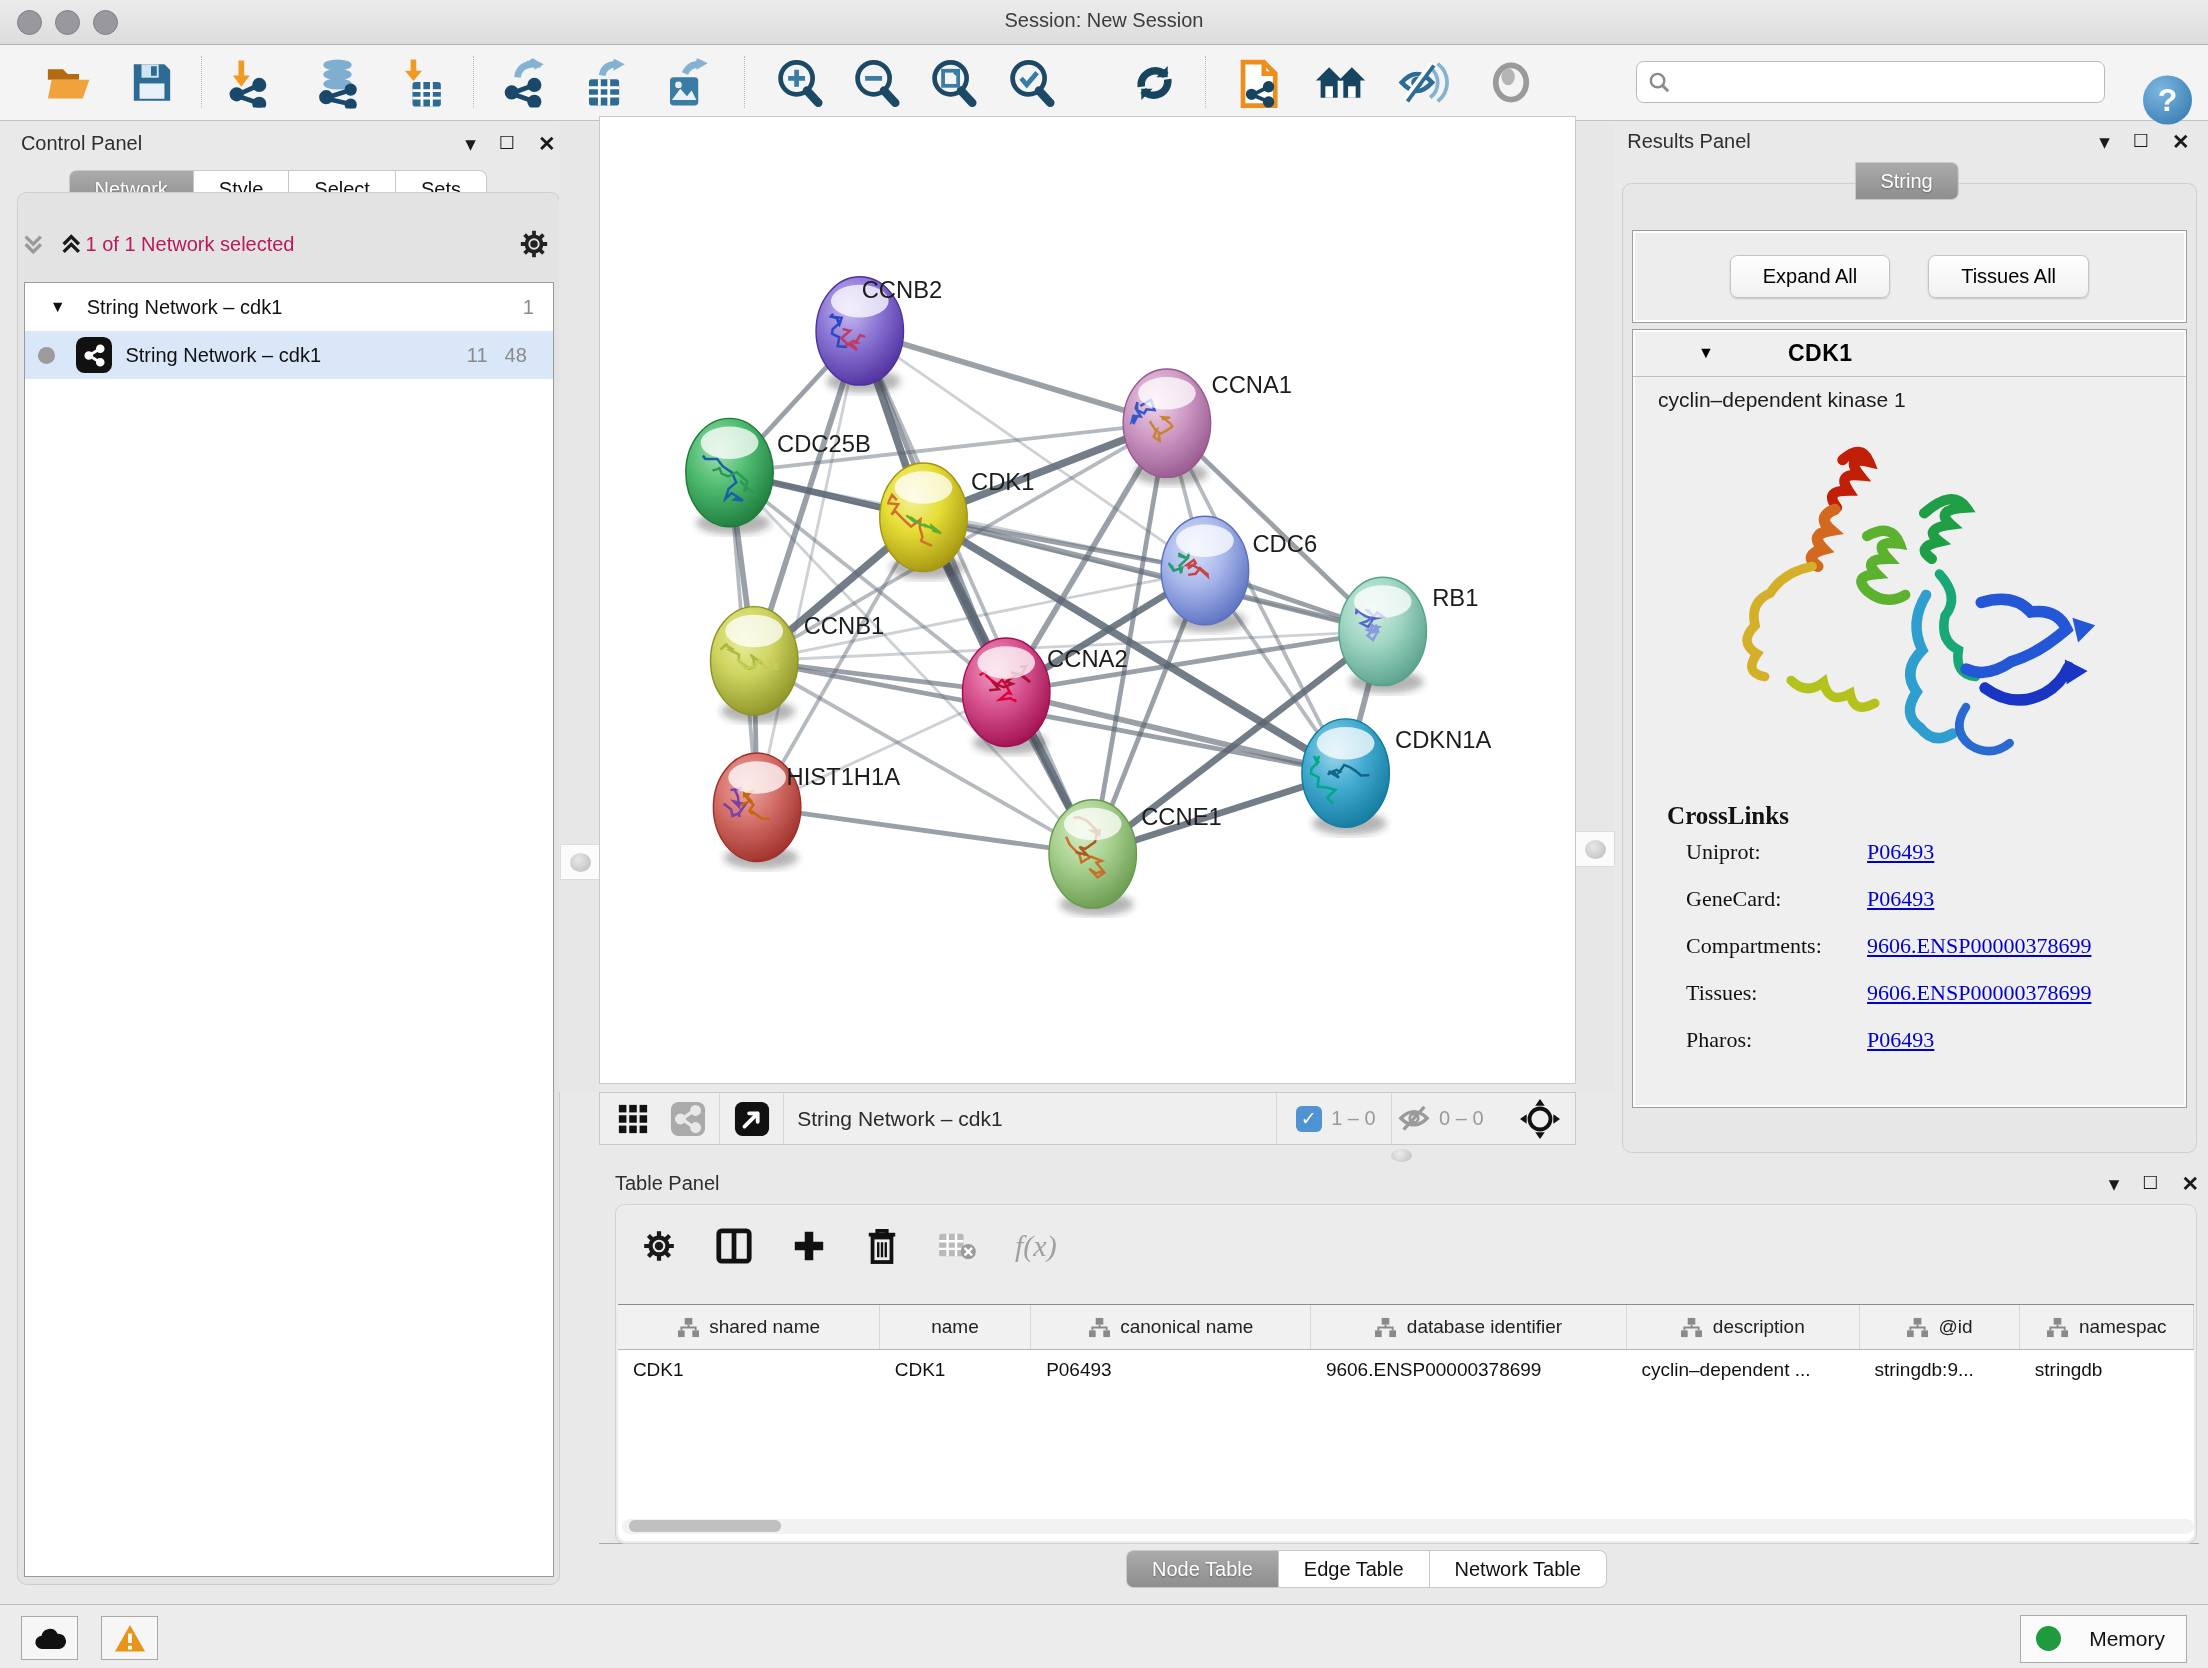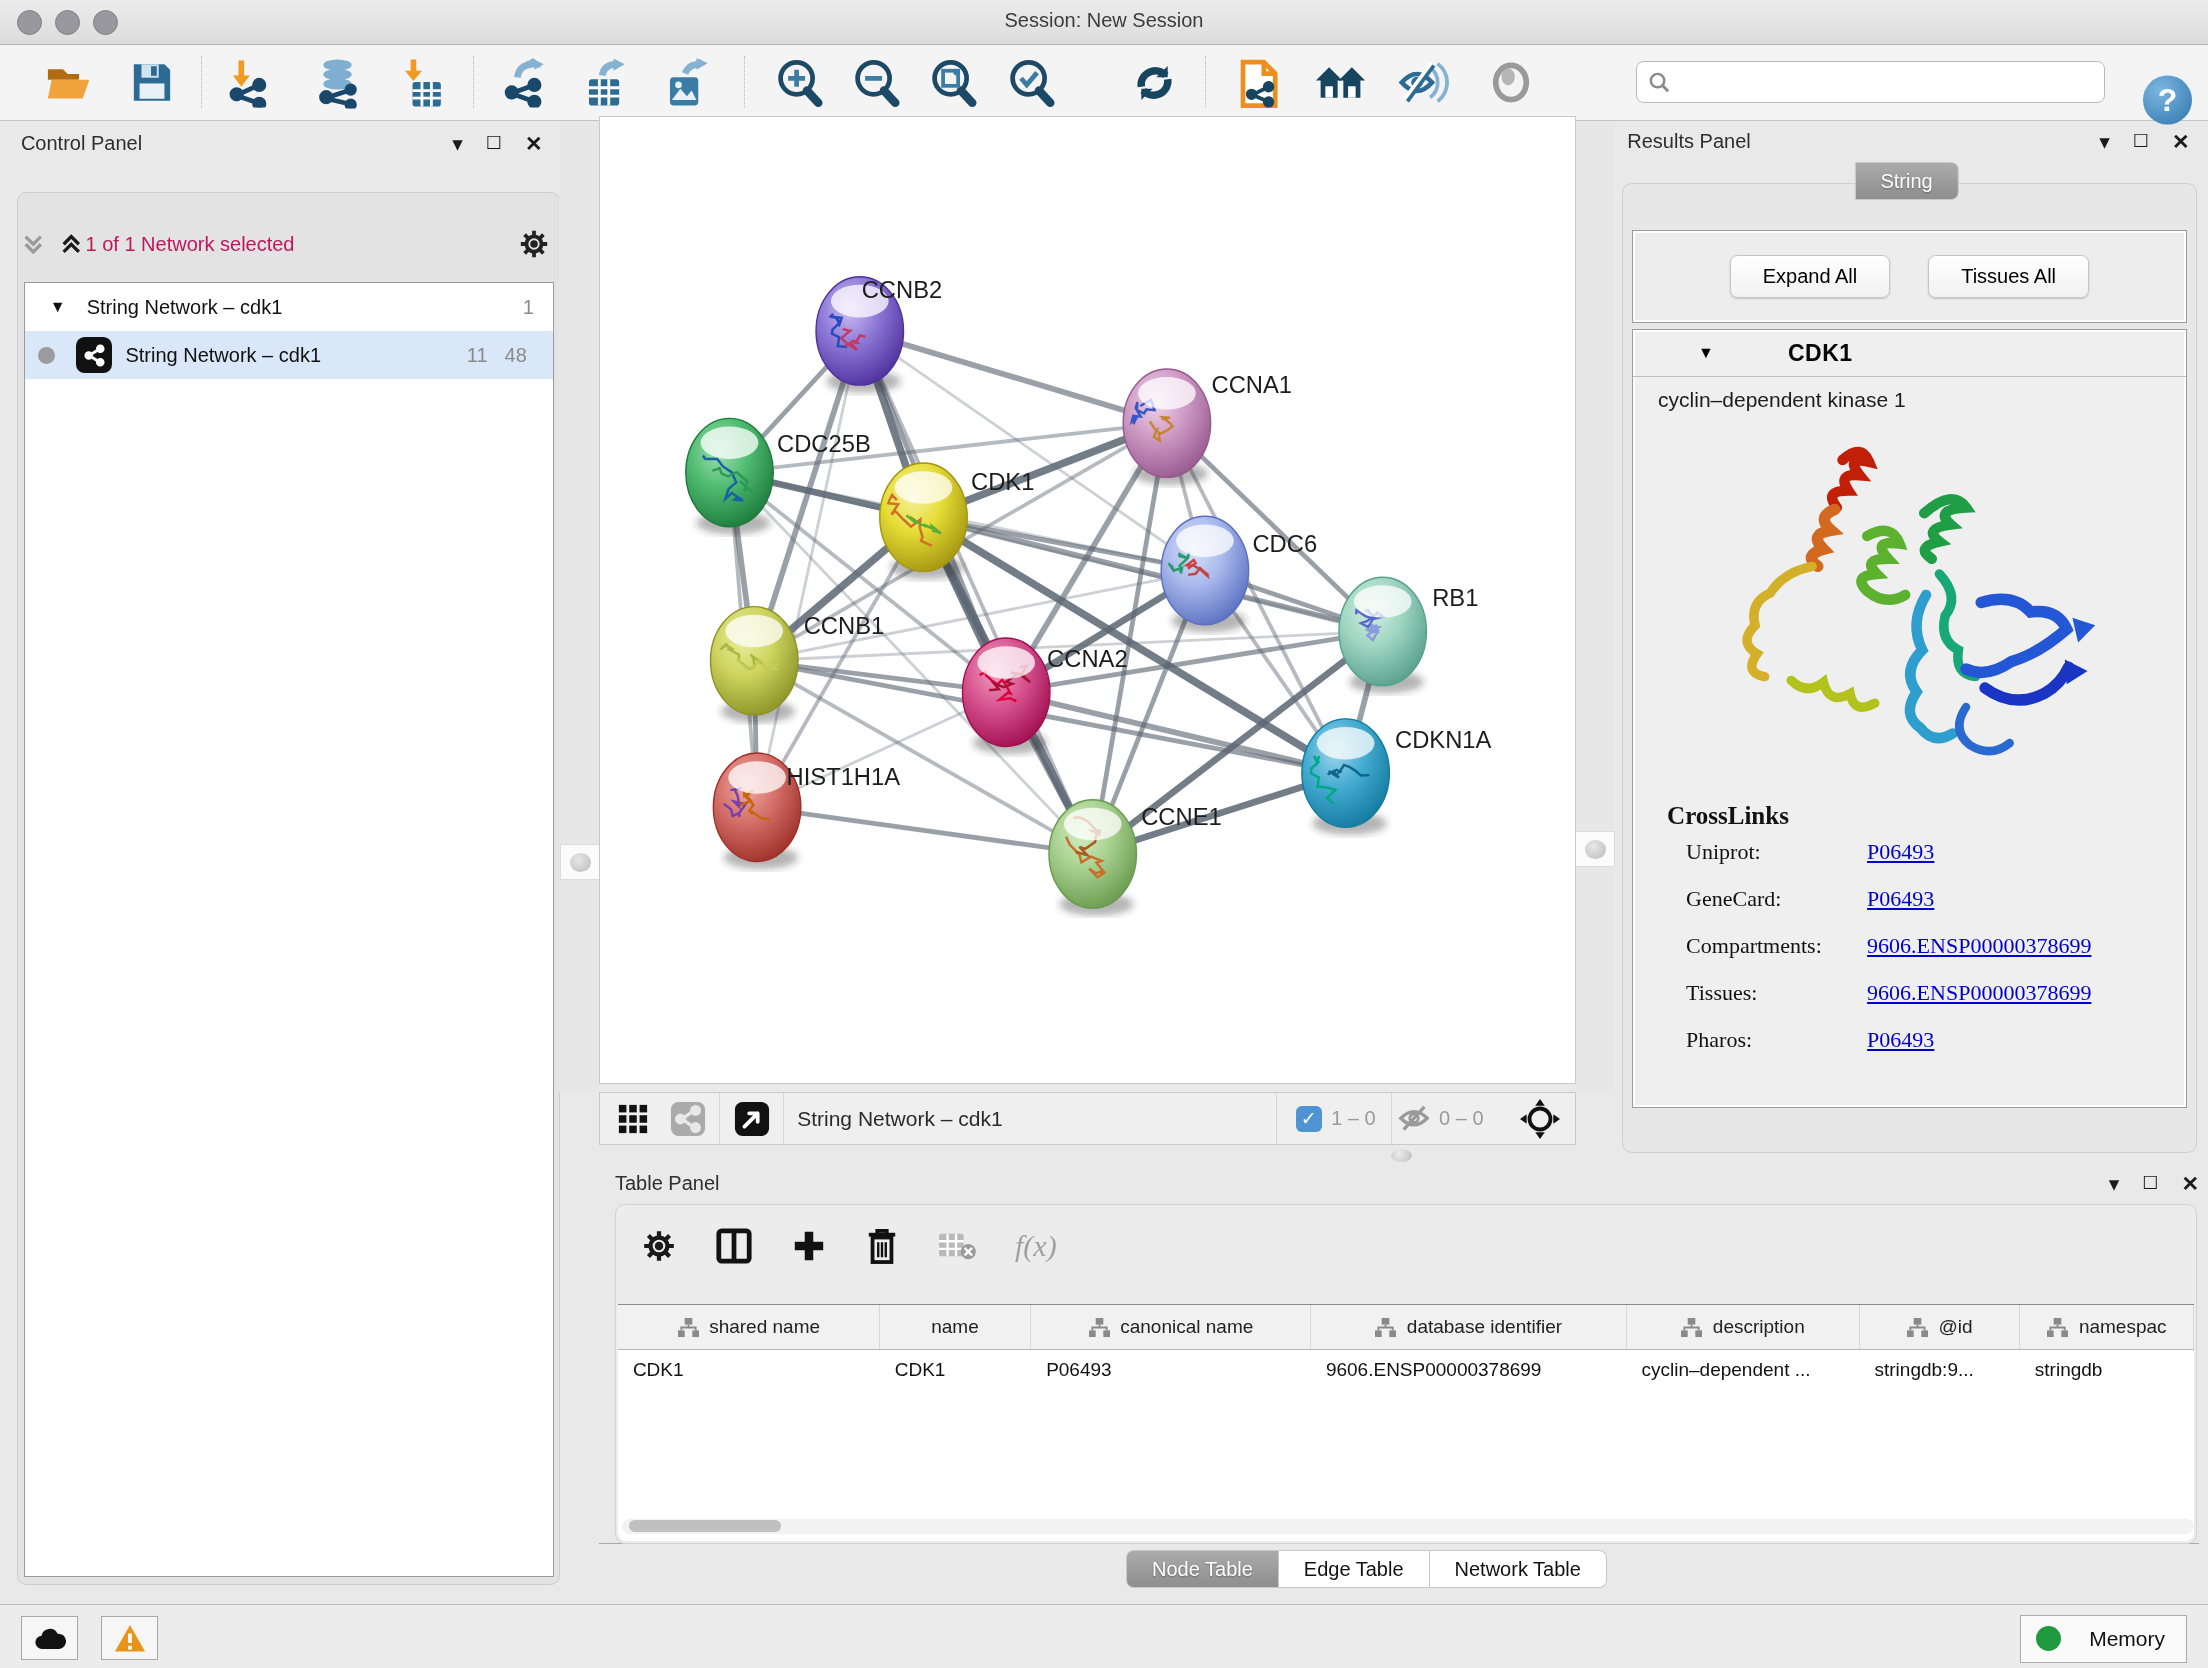--- a/index.html
+++ b/index.html
@@ -31,21 +31,21 @@
   .panel-ctl span{font-size:21px;line-height:1;}
   .seg-tabs{display:flex;}
   .seg-tab{font-size:20px;padding:6.7px 25px;background:#fff;border:1px solid #c8c8c8;color:#111;
     border-left:none;cursor:pointer;}
   .seg-tab:first-child{border-left:1px solid #c8c8c8;border-radius:7.6px 0 0 7.6px;}
   .seg-tab:last-child{border-radius:0 7.6px 7.6px 0;}
   .seg-tab.sel{background:linear-gradient(#ababab,#8e8e8e);color:#fff;text-shadow:0 1px 1.9px rgba(0,0,0,.35);}
 
   
   .control-panel{position:absolute;left:9.5px;top:124px;width:550px;height:1461px;}
-  .cp-head{position:absolute;left:11.4px;right:17px;top:0;height:38px;display:flex;align-items:center;justify-content:space-between;}
+  .cp-head{position:absolute;left:11.4px;right:4px;top:0;height:38px;display:flex;align-items:center;justify-content:space-between;}
   #cp-tabs{position:absolute;left:59px;top:46px;}
   .cp-inner{position:absolute;left:7.6px;right:0;top:68px;bottom:0;background:#e3e3e3;border:1px solid #cdcdcd;border-radius:9.5px;}
   .cp-status{position:absolute;left:9.5px;right:9.5px;top:99px;height:42px;display:flex;align-items:center;}
   .cp-status .txt{flex:1;font-size:20px;color:#be185d;}
   .cp-list{position:absolute;left:14.3px;right:5.7px;top:158px;bottom:7.6px;background:#fff;border:1px solid #9a9a9a;}
   .tree-row{height:48px;display:flex;align-items:center;font-size:20px;color:#111;}
   .tree-row .num{color:#8b8b8b;margin-left:17px;}
   .tree-row.child{background:#d9e7f8;}
   .share-badge{width:36px;height:36px;border-radius:8.6px;background:#111;display:flex;align-items:center;justify-content:center;margin-right:13.3px;}
   .dot-gray{width:17px;height:17px;border-radius:50%;background:#9b9b9b;margin:0 21px 0 13.3px;}
@@ -294,20 +294,26 @@
 
   <div class="control-panel">
     <div class="cp-head">
       <span class="panel-title">Control Panel</span>
       <span class="panel-ctl">
         <span>▾</span>
         <span style="font-size:18px;">☐</span>
         <span style="font-weight:bold;">✕</span>
       </span>
     </div>
+    <div class="seg-tabs" id="cp-tabs">
+        <span class="seg-tab sel">Network</span>
+        <span class="seg-tab">Style</span>
+        <span class="seg-tab">Select</span>
+        <span class="seg-tab">Sets</span>
+      </div>
     <div class="cp-inner"></div>
     <div class="cp-status">
       <svg width="28.5" height="28.5" viewBox="0 0 30 30">
           <g fill="none" stroke="#9a9a9a" stroke-width="3.5">
             <path d="M7 7 l8 8 8-8 M7 15 l8 8 8-8"></path>
           </g>
         </svg>
       <svg width="28.5" height="28.5" viewBox="0 0 30 30" style="margin-left:9.5px">
           <g fill="none" stroke="#1a1a1a" stroke-width="3.5">
             <path d="M7 23 l8 -8 8 8 M7 15 l8 -8 8 8"></path>

